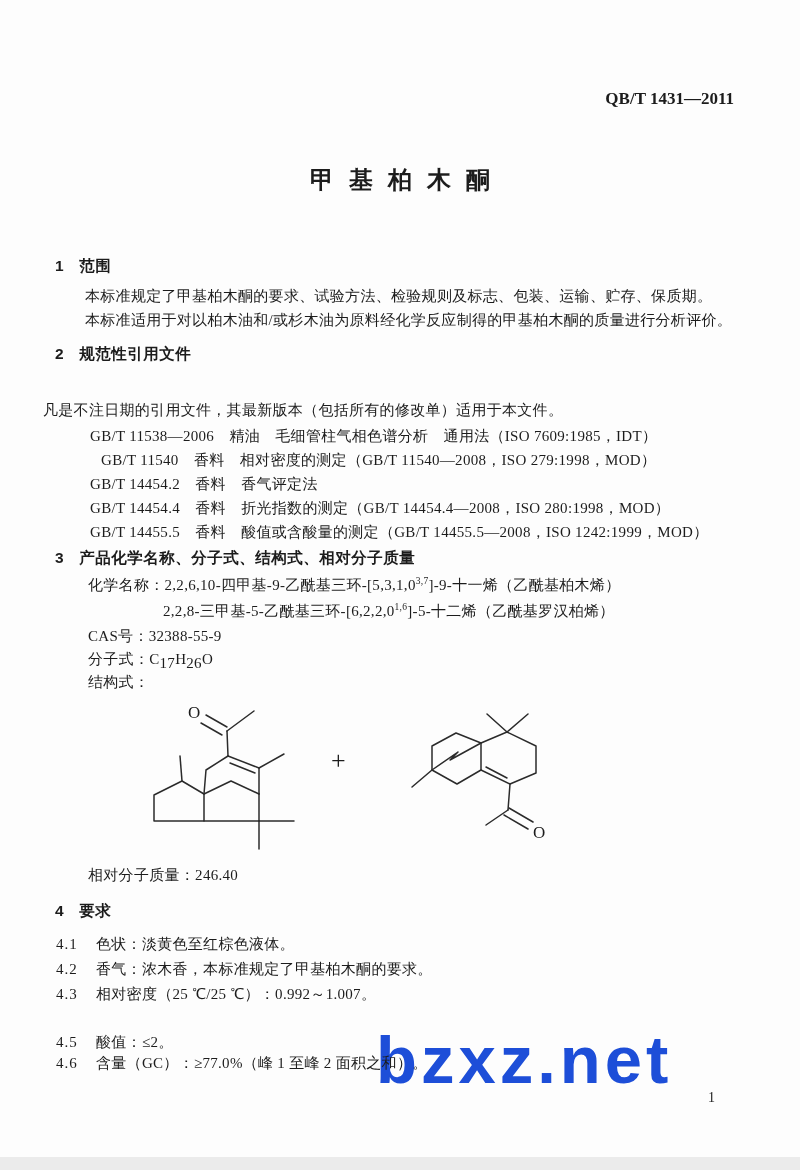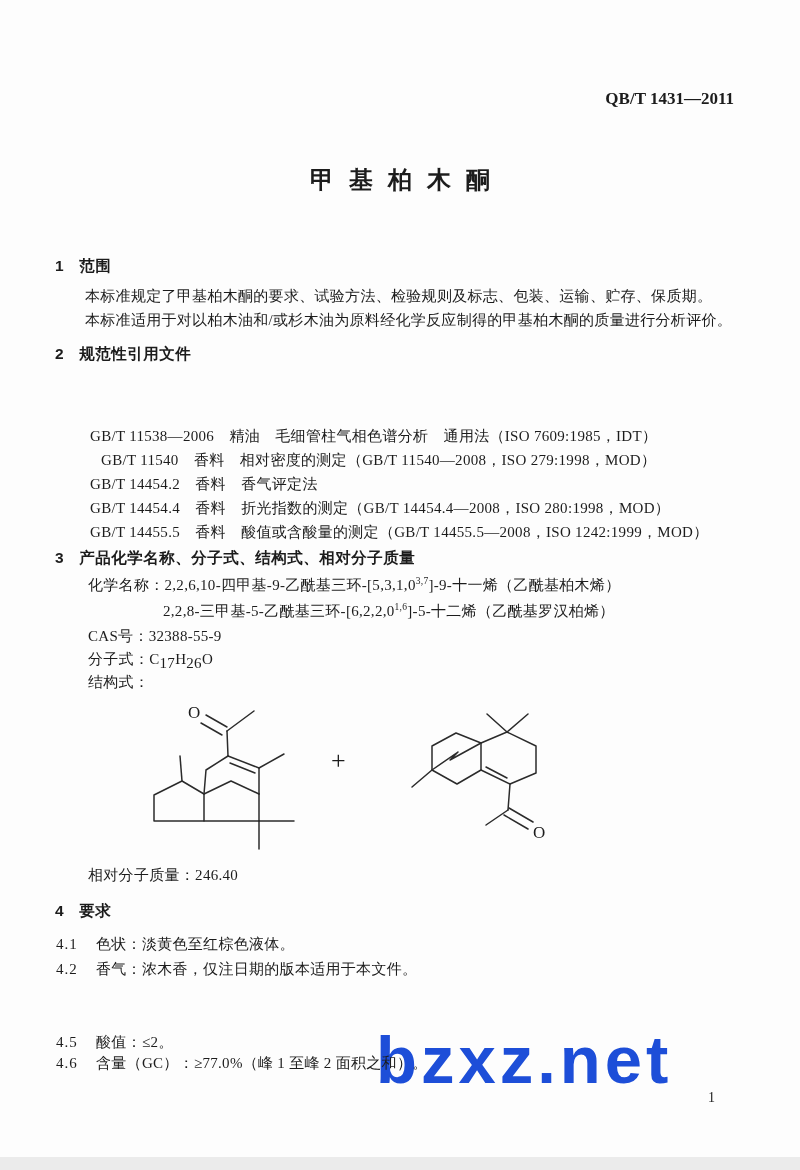--- a/index.html
+++ b/index.html
@@ -64,20 +64,21 @@
 
   <div class="abs heading" style="left:55px;top:256px;">
     <span class="h-num">1</span><span>范围</span>
   </div>
   <div class="abs body-text" style="left:85px;top:287px;">本标准规定了甲基柏木酮的要求、试验方法、检验规则及标志、包装、运输、贮存、保质期。</div>
   <div class="abs body-text" style="left:85px;top:311px;">本标准适用于对以柏木油和/或杉木油为原料经化学反应制得的甲基柏木酮的质量进行分析评价。</div>
 
   <div class="abs heading" style="left:55px;top:344px;">
     <span class="h-num">2</span><span>规范性引用文件</span>
   </div>
+  <div class="abs body-text" style="left:43px;top:401px;">凡是不注日期的引用文件，其最新版本（包括所有的修改单）适用于本文件。</div>
   <div class="abs body-text" style="left:90px;top:427px;">GB/T 11538—2006　精油　毛细管柱气相色谱分析　通用法（ISO 7609:1985，IDT）</div>
   <div class="abs body-text" style="left:90px;top:451px;margin-left:11px;">GB/T 11540　香料　相对密度的测定（GB/T 11540—2008，ISO 279:1998，MOD）</div>
   <div class="abs body-text" style="left:90px;top:475px;">GB/T 14454.2　香料　香气评定法</div>
   <div class="abs body-text" style="left:90px;top:499px;">GB/T 14454.4　香料　折光指数的测定（GB/T 14454.4—2008，ISO 280:1998，MOD）</div>
   <div class="abs body-text" style="left:90px;top:523px;">GB/T 14455.5　香料　酸值或含酸量的测定（GB/T 14455.5—2008，ISO 1242:1999，MOD）</div>
 
   <div class="abs heading" style="left:55px;top:548px;">
     <span class="h-num">3</span><span>产品化学名称、分子式、结构式、相对分子质量</span>
   </div>
   <div class="abs body-text" style="left:88px;top:576px;">
@@ -131,21 +132,24 @@
 
   <div class="abs body-text" style="left:88px;top:866px;">相对分子质量：246.40</div>
 
   <div class="abs heading" style="left:55px;top:901px;">
     <span class="h-num">4</span><span>要求</span>
   </div>
   <div class="abs body-text" style="left:56px;top:935px;">
     <span class="item-num">4.1</span><span>色状：淡黄色至红棕色液体。</span>
   </div>
   <div class="abs body-text" style="left:56px;top:960px;">
-    <span class="item-num">4.2</span><span>香气：浓木香，仅注日期的版本适用于本文件。</span>
+    <span class="item-num">4.2</span><span>香气：浓木香，本标准规定了甲基柏木酮的要求。</span>
+  </div>
+  <div class="abs body-text" style="left:56px;top:985px;">
+    <span class="item-num">4.3</span><span>相对密度（25 ℃/25 ℃）：0.992～1.007。</span>
   </div>
   <div class="abs body-text" style="left:56px;top:1033px;">
     <span class="item-num">4.5</span><span>酸值：≤2。</span>
   </div>
   <div class="abs body-text" style="left:56px;top:1054px;">
     <span class="item-num">4.6</span><span>含量（GC）：≥77.0%（峰 1 至峰 2 面积之和）。</span>
   </div>
 
   <div class="abs page-number" style="left:708px;top:1090px;">1</div>
 

